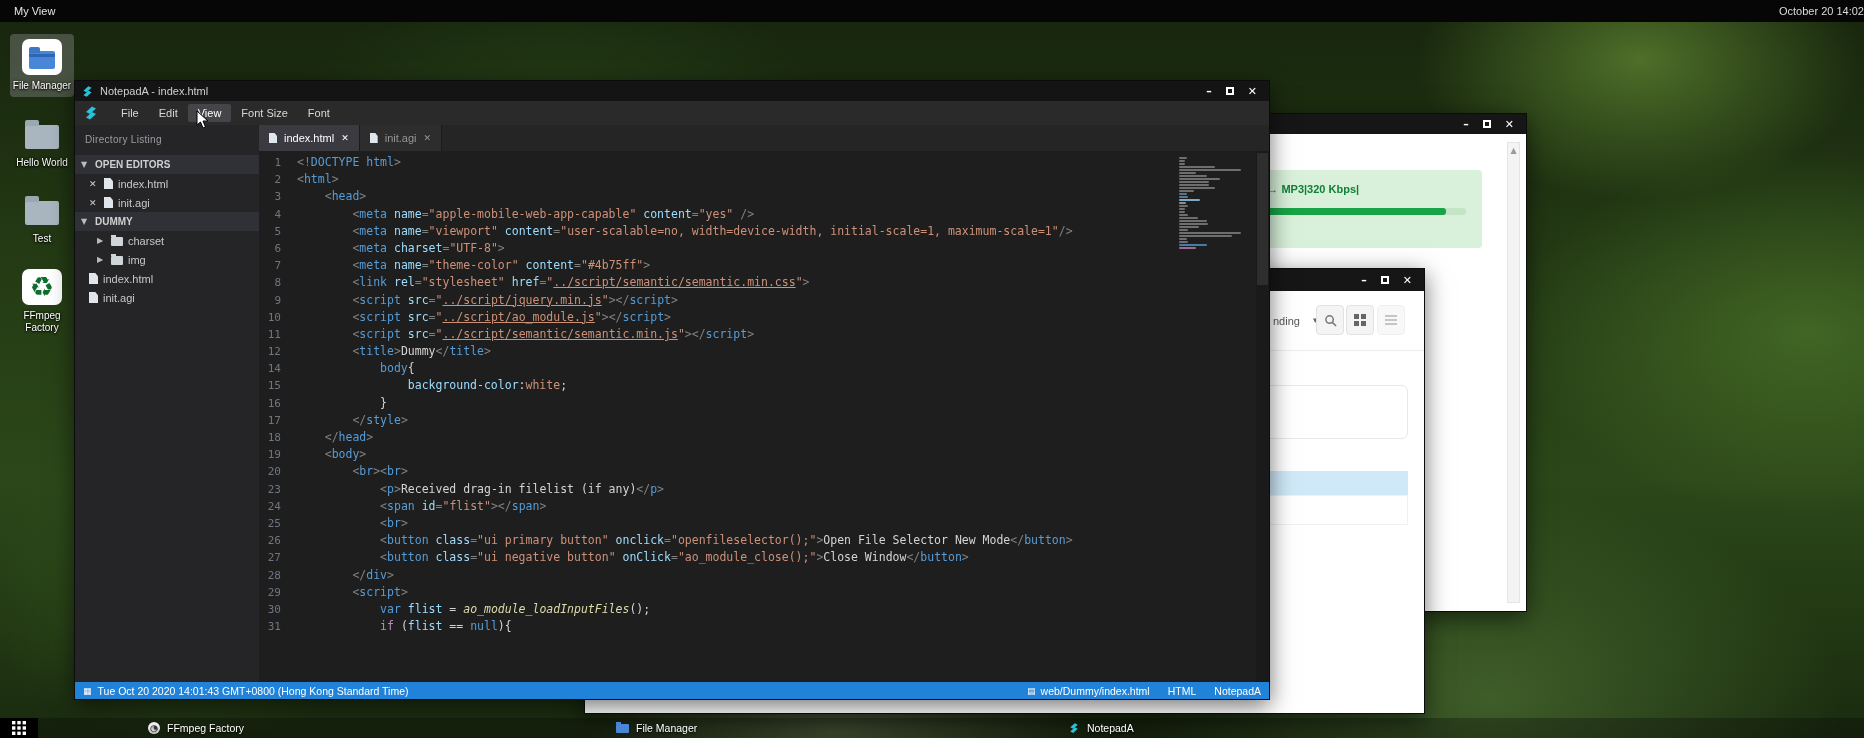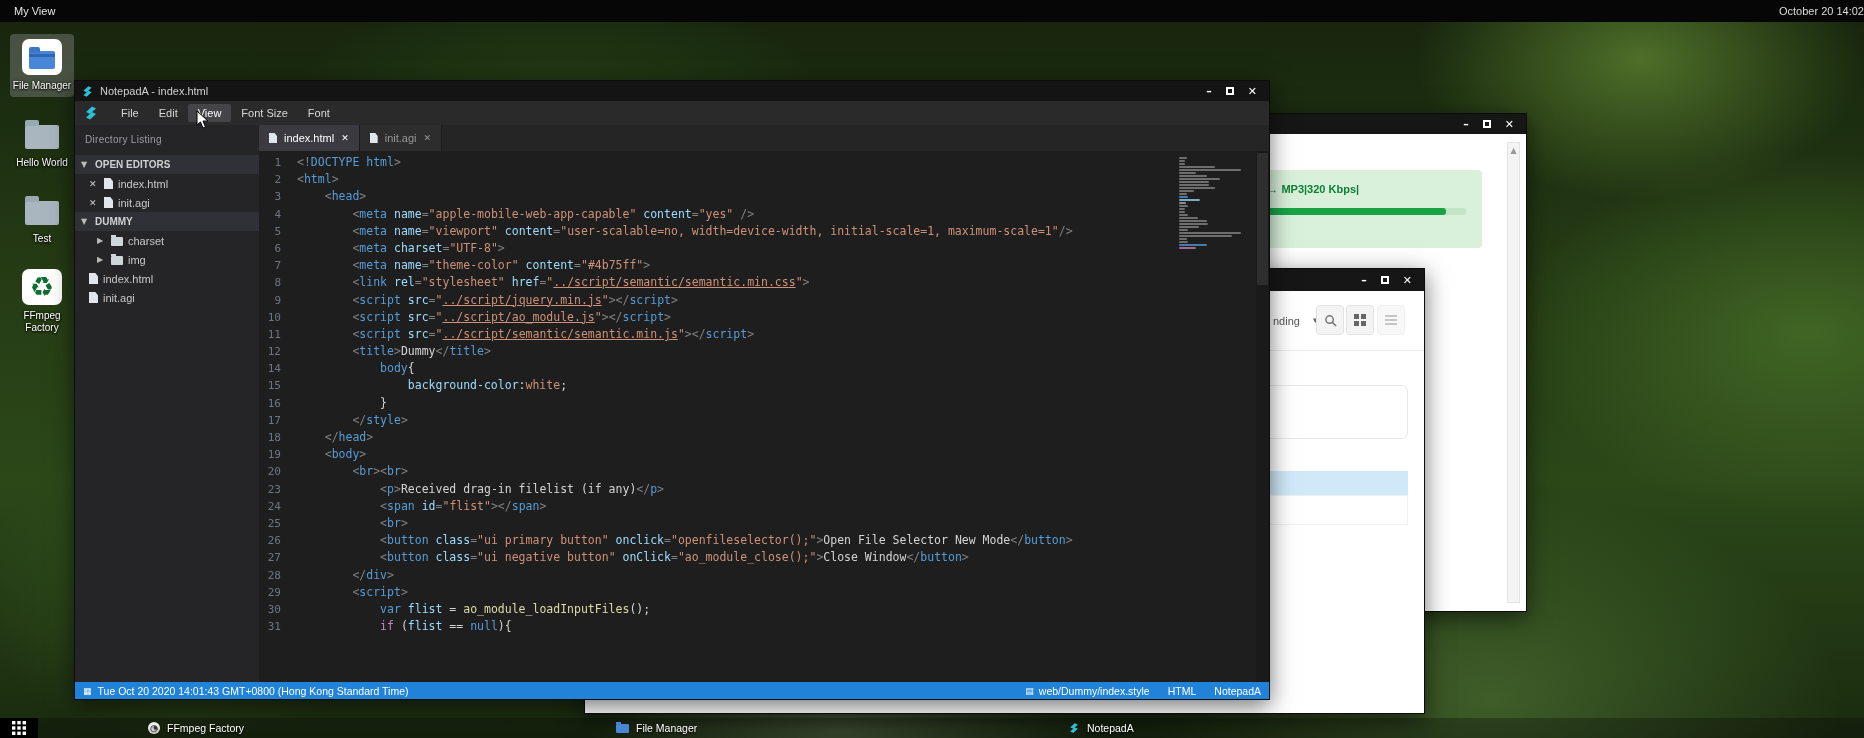--- a/index.html
+++ b/index.html
@@ -79,21 +79,21 @@
   .tab .fi { width:8px; height:10px; }
   .tab .tclose { font-size:9px; font-family:"DejaVu Sans", sans-serif; }
   .codearea { flex:1; overflow:hidden; padding-top:3px; position:relative; font-family:"DejaVu Sans Mono", monospace; }
   .code-line { display:flex; height:17.2px; line-height:17.2px; font-size:11.5px; white-space:pre; }
   .code-line.current { background:rgba(255,255,255,.045);
     box-shadow:inset 0 1px 0 rgba(255,255,255,.14), inset 0 -1px 0 rgba(255,255,255,.14); }
   .ln { width:38px; text-align:right; color:#6e7681; flex:none; padding-right:16px; font-size:11px; }
   .lt { flex:1; }
   .tk-p { color:#808080; } .tk-t { color:#569cd6; } .tk-a { color:#9cdcfe; }
   .tk-s { color:#ce9178; } .tk-u { color:#ce9178; text-decoration:underline; }
-  .tk-w { color:#d4d4d4; } .tk-k { color:#569cd6; } .tk-c { color:#c586c0; } .tk-f { color:#dcdcaa; }
+  .tk-w { color:#d4d4d4; } .tk-k { color:#569cd6; } .tk-c { color:#c586c0; } .tk-f { color:#dcdcaa;font-style:italic; }
   .tk-pb { color:#9a9a9a; box-shadow:0 0 0 1px #777; }
   .tk-cur { display:inline-block; width:0; border-left:1.5px solid #e8e8e8; height:12px; vertical-align:-2px; }
   .minimap { position:absolute; top:6px; right:20px; width:70px; z-index:3; }
   .mm-bar { height:2px; margin-bottom:1px; border-radius:1px; opacity:.75; }
   .vscroll { position:absolute; top:0; right:0; width:13px; height:100%; background:rgba(0,0,0,.12); }
   .vthumb { position:absolute; top:2px; right:1px; width:11px; height:132px; background:rgba(255,255,255,.09); }
 
   
   .np-status { height:17px; background:#2083d9; color:#fff; display:flex; align-items:center;
     font-size:10.5px; padding:0 8px; flex:none; }
@@ -393,21 +393,21 @@
   </div>
 
   <div class="np-status">
     <span class="sleft">
       <span class="sic">▦</span>
       <span>Tue Oct 20 2020 14:01:43 GMT+0800 (Hong Kong Standard Time)</span>
     </span>
     <span class="sright">
       <span style="display:flex;align-items:center;gap:5px;">
         <span class="sic">▤</span>
-        <span>web/Dummy/index.style</span>
+        <span>web/Dummy/index.html</span>
       </span>
       <span>HTML</span>
       <span>NotepadA</span>
     </span>
   </div>
 </div>
 
 <svg class="cursor-ptr" width="15" height="20" viewBox="0 0 15 20">
   <path d="M1 1 L1 15 L4.5 12 L7 18 L9.5 17 L7 11 L12 11 Z" fill="#fff" stroke="#000" stroke-width="1"></path>
 </svg>

